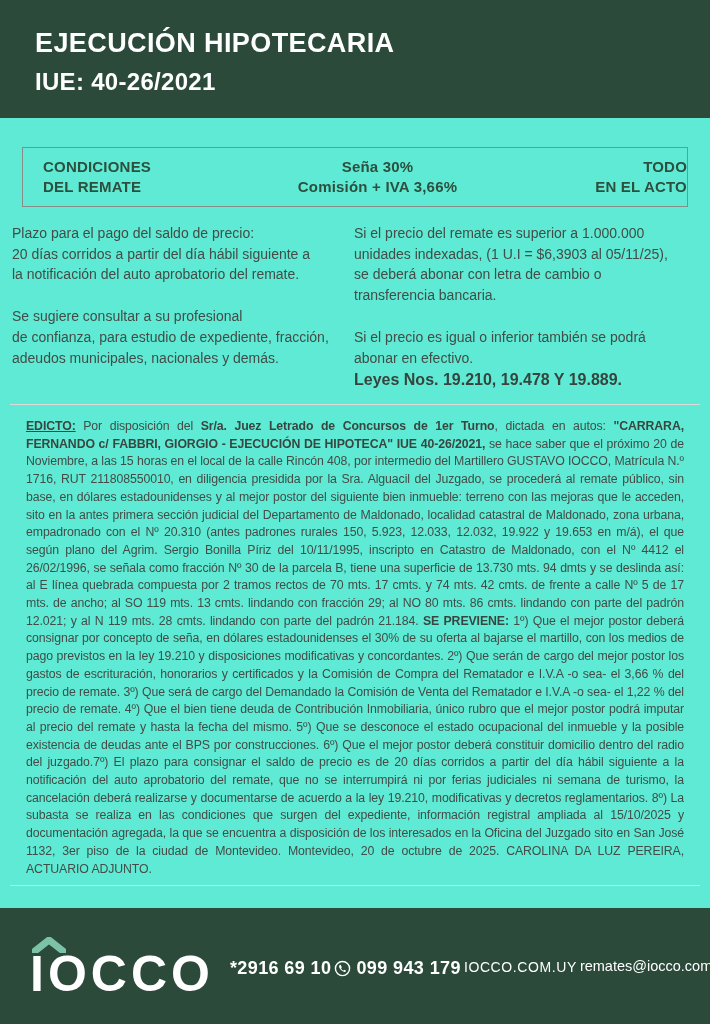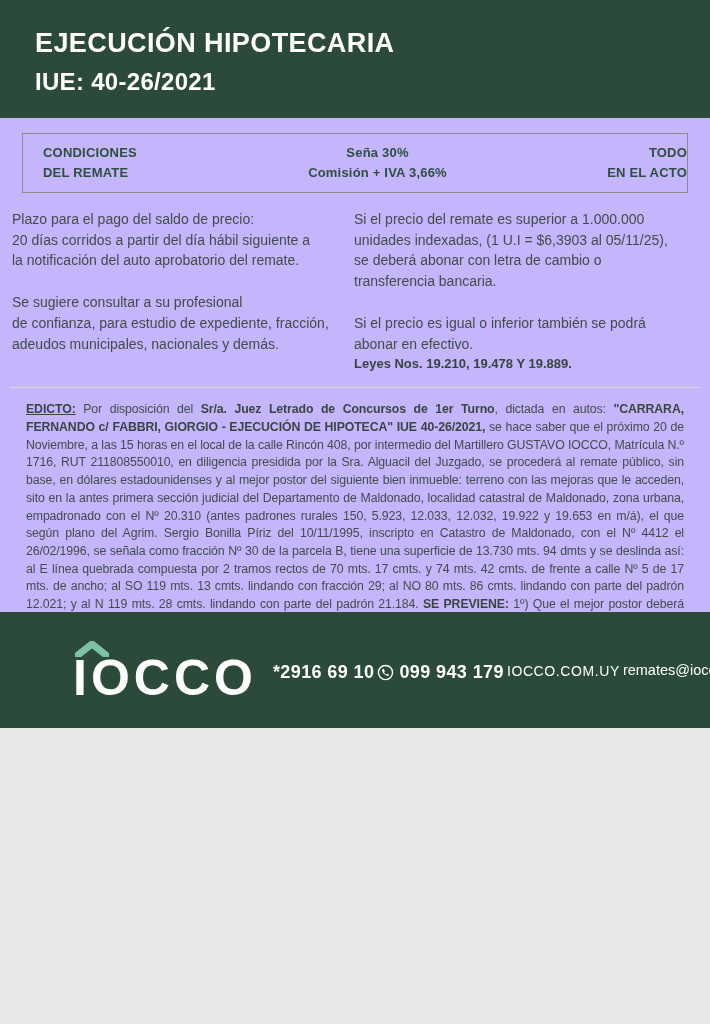--- a/index.html
+++ b/index.html
@@ -4,53 +4,53 @@
 <style>
   :root{
     --brand-green:#2B4A3A;
     --accent-teal:#7CC2A8;
     --body-text:#424D47;
     --rule-gray:#DADAD6;
   }
   *{box-sizing:border-box;}
   html,body{margin:0;padding:0;}
   body{font-family:"Liberation Sans","DejaVu Sans",sans-serif;background:#e8e8e8;}
-  .page{width:710px;height:728px;position:relative;background:#c4b5fd;overflow:hidden;margin:0 auto;}
+  .page{width:710px;height:1024px;position:relative;background:#5eead4;overflow:hidden;margin:0 auto;}
 
   
   .banner{height:118px;background:var(--brand-green);color:#fff;padding:30px 20px 0 35px;}
   .banner .title{font-size:27px;font-weight:bold;letter-spacing:.4px;line-height:1;}
   .banner .caseid{font-size:24px;font-weight:bold;letter-spacing:.3px;margin-top:11px;}
 
   
-  .condbox{margin:15px 22px 0;border:1.5px solid #868d88;height:60px;display:flex;align-items:center;
-           color:#2D4F3E;font-weight:bold;font-size:13px;line-height:20px;letter-spacing:.2px;}
+  .condbox{margin:29px 22px 0;border:1.5px solid #868d88;height:60px;display:flex;align-items:center;
+           color:#2D4F3E;font-weight:bold;font-size:15px;line-height:20px;letter-spacing:.2px;}
   .condbox .c-left{width:205px;padding-left:20px;}
   .condbox .c-mid{flex:1;text-align:center;}
   .condbox .c-right{width:160px;text-align:right;}
 
   
   .info{margin:16px 12px 0;display:grid;grid-template-columns:342px 1fr;}
   .info p{white-space:pre-line;font-size:14px;line-height:1.48;color:var(--body-text);margin:0 0 21px 0;}
-  .info .laws{font-size:13px;line-height:1.48;font-weight:bold;color:#37443d;}
+  .info .laws{font-size:16px;line-height:1.48;font-weight:bold;color:#37443d;}
 
   .rule{border-top:1px solid var(--rule-gray);margin:0 10px;}
   .rule.top{margin-top:12px;}
   .rule.bottom{margin-top:7px;}
 
   
   .edicto{margin:13px 26px 0;font-size:12.3px;line-height:17.7px;letter-spacing:-0.1px;
           text-align:justify;color:var(--body-text);max-height:502px;overflow:hidden;}
   .edicto .b{font-weight:bold;color:#39463f;}
   .edicto .u{text-decoration:underline;}
 
   
   .footer{position:absolute;bottom:0;left:0;right:0;height:116px;background:var(--brand-green);
           color:#fff;display:flex;align-items:center;padding:0 14px 0 30px;}
-  .logo{position:relative;padding-top:16px;flex:0 0 auto;margin-left:43px;}
+  .logo{position:relative;padding-top:16px;flex:0 0 auto;}
   .logo .logo-text{font-size:50px;font-weight:bold;letter-spacing:4px;line-height:1;color:#fff;}
   .logo svg{position:absolute;top:4px;left:2px;}
 
   .contact{margin-left:16px;display:flex;gap:3px;flex:0 0 auto;padding-top:4px;}
   .contact .ph{font-size:18px;font-weight:bold;letter-spacing:.4px;}
   .contact .wa{display:flex;align-items:center;gap:5px;font-size:18px;font-weight:bold;letter-spacing:.4px;}
   .contact .site{font-size:14px;letter-spacing:.6px;margin-top:1px;}
   .contact .mail{font-size:14.5px;}
 
   .seals{margin-left:auto;display:flex;align-items:center;gap:10px;}

